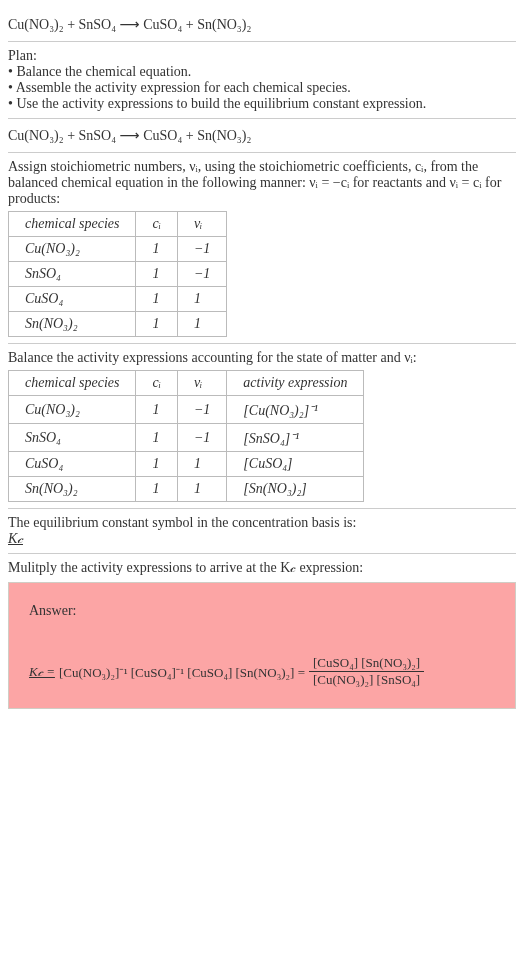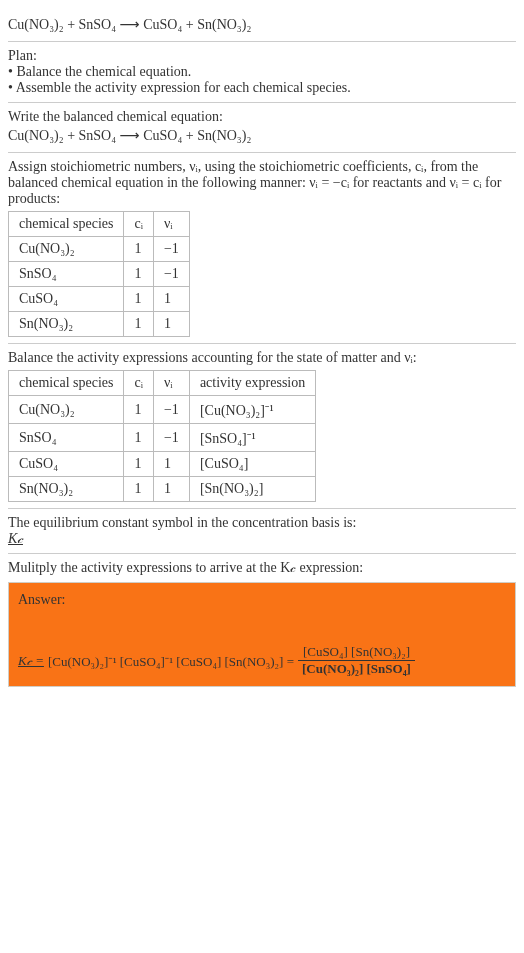--- a/index.html
+++ b/index.html
@@ -28,50 +28,50 @@
     }
     .equation {
       padding: 2px 0;
     }
     table {
       border-collapse: collapse;
       margin-top: 4px;
     }
     td, th {
       border: 1px solid #bbb;
-      padding: 4px 10px;
+      padding: 4px 16px;
       text-align: left;
       font-weight: normal;
+      font-style: italic;
     }
     td.center, th.center {
       text-align: left;
     }
     .answer-box {
-      background: #f97316;
+      background: #fca5a5;
       border: 1px solid #d0cdc5;
-      padding: 9px;
+      padding: 20px;
       margin-top: 6px;
     }
     .bullet {
       padding-left: 0;
     }
     .frac {
       display: inline-block;
       vertical-align: middle;
       text-align: center;
     }
     .frac .num {
       display: block;
       border-bottom: 1px solid #333;
       padding: 0 4px;
     }
     .frac .den {
       display: block;
       padding: 0 4px;
-      font-weight: bold;
     }
     .kc-line {
       display: flex;
       align-items: center;
       justify-content: flex-start;
       gap: 4px;
       flex-wrap: nowrap;
       font-size: 13px;
       margin-top: 36px;
     }
@@ -80,24 +80,24 @@
 <body>
 
 <div class="section">
   <div class="equation">Cu(NO₃)₂ + SnSO₄  ⟶  CuSO₄ + Sn(NO₃)₂</div>
 </div>
 
 <div class="section">
   <div>Plan:</div>
   <div class="bullet">• Balance the chemical equation.</div>
   <div class="bullet">• Assemble the activity expression for each chemical species.</div>
+  <div class="bullet">• Use the activity expressions to build the equilibrium constant expression.</div>
 </div>
 
 <div class="section">
-  <div>Write the balanced chemical equation:</div>
   <div class="equation">Cu(NO₃)₂ + SnSO₄  ⟶  CuSO₄ + Sn(NO₃)₂</div>
 </div>
 
 <div class="section">
   <div>Assign stoichiometric numbers, νᵢ, using the stoichiometric coefficients, cᵢ, from the balanced chemical equation in the following manner: νᵢ = −cᵢ for reactants and νᵢ = cᵢ for products:</div>
   <table>
     <tbody>
         <tr>
       <th>chemical species</th>
       <th class="center">cᵢ</th>

